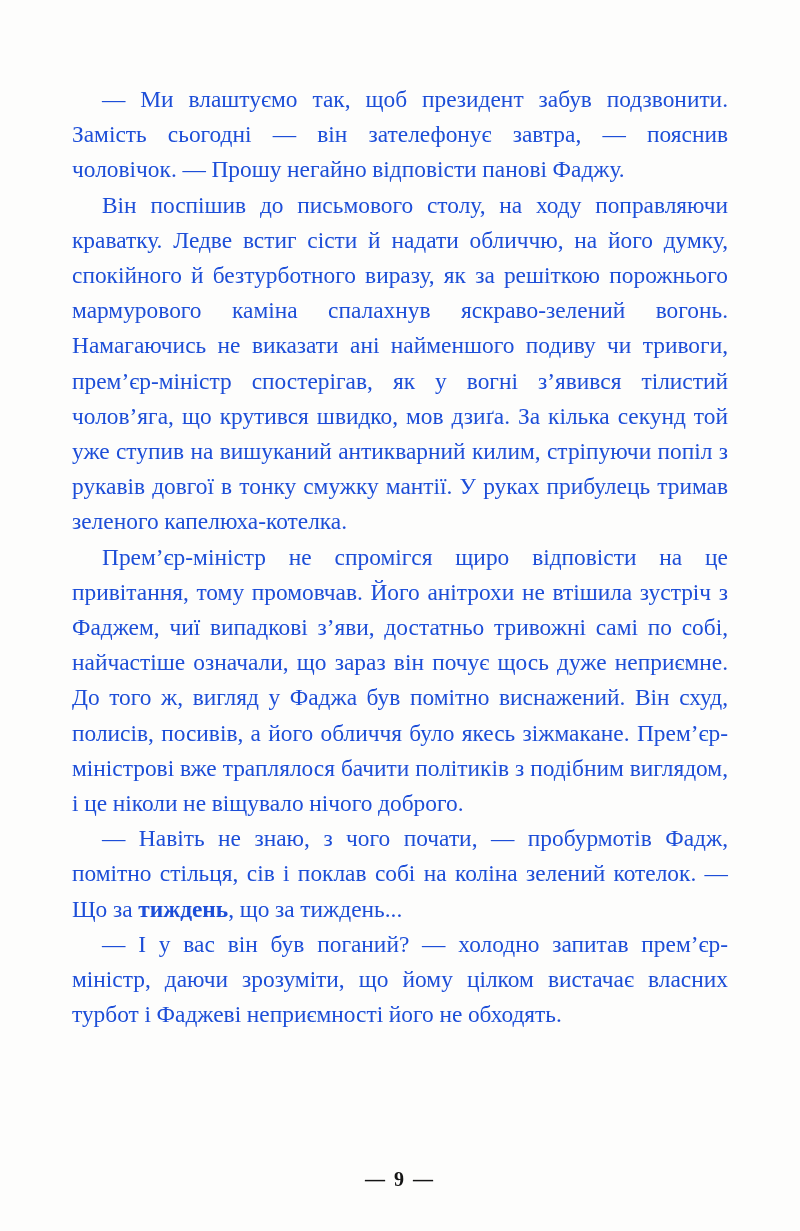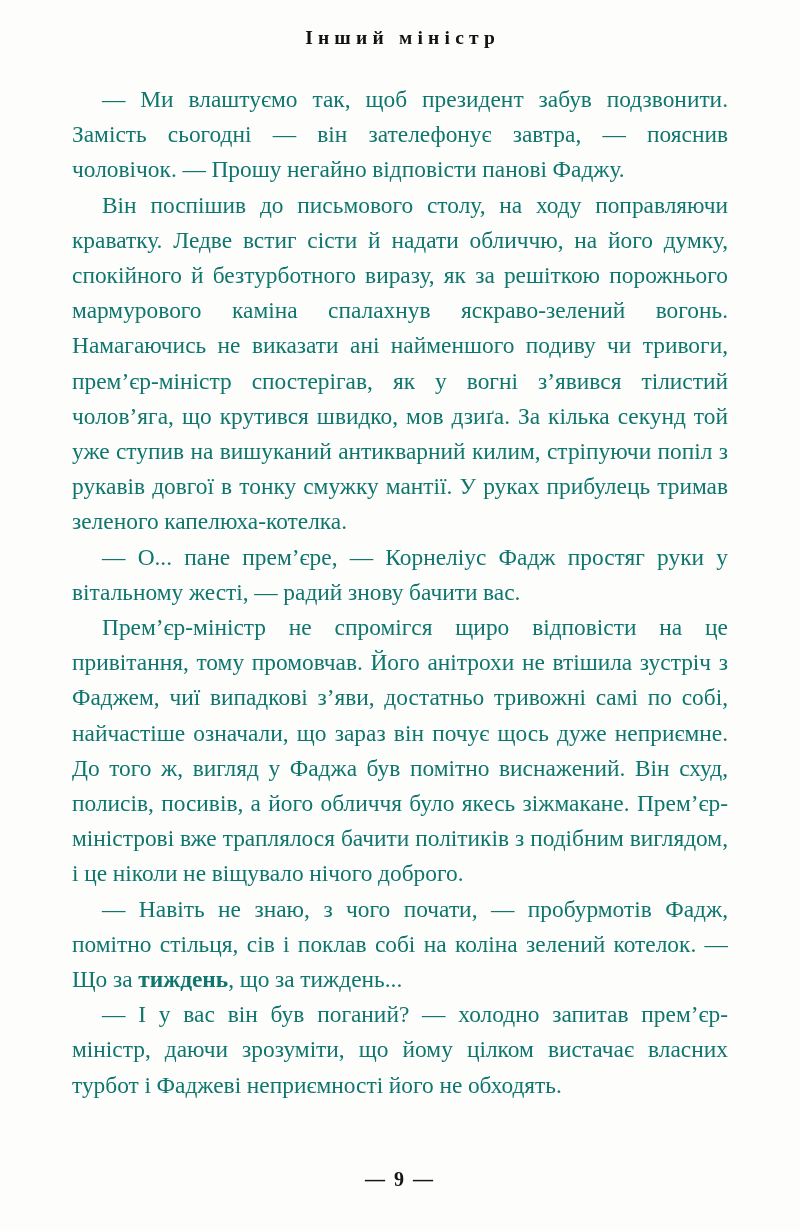--- a/index.html
+++ b/index.html
@@ -48,21 +48,21 @@
 
   .para {
     margin: 0;
     font-size: 23.4px;
     line-height: 35.2px;
     text-align: justify;
     text-justify: inter-word;
     text-indent: 30px;
     hyphens: manual;
     word-spacing: -0.2px;
-    color: #0f766e;
+    color: #1d4ed8;
   }
 
   
 
   .para b,
   .para .emph {
     font-weight: 700;
   }
 
   
@@ -78,27 +78,25 @@
     letter-spacing: 2px;
     color: #141414;
     line-height: 1;
   }
 </style>
 </head>
 <body>
 
 <div class="page">
 
-  <div class="running-head">Інший міністр</div>
 
   <div class="textblock">
 
     <p class="para">— Ми влаштуємо так, щоб президент забув подзвонити. Замість сьогодні — він зателефонує завтра, — пояснив чоловічок. — Прошу негайно відповісти панові Фаджу.</p>
     <p class="para">Він поспішив до письмового столу, на ходу поправляючи краватку. Ледве встиг сісти й надати обличчю, на його думку, спокійного й безтурботного виразу, як за решіткою порожнього мармурового каміна спалахнув яскраво-зелений вогонь. Намагаючись не виказати ані найменшого подиву чи тривоги, прем’єр-міністр спостерігав, як у вогні з’явився тілистий чолов’яга, що крутився швидко, мов дзиґа. За кілька секунд той уже ступив на вишуканий антикварний килим, стріпуючи попіл з рукавів довгої в тонку смужку мантії. У руках прибулець тримав зеленого капелюха-котелка.</p>
-    <p class="para">— О... пане прем’єре, — Корнеліус Фадж простяг руки у вітальному жесті, — радий знову бачити вас.</p>
     <p class="para">Прем’єр-міністр не спромігся щиро відповісти на це привітання, тому промовчав. Його анітрохи не втішила зустріч з Фаджем, чиї випадкові з’яви, достатньо тривожні самі по собі, найчастіше означали, що зараз він почує щось дуже неприємне. До того ж, вигляд у Фаджа був помітно виснажений. Він схуд, полисів, посивів, а його обличчя було якесь зіжмакане. Прем’єр-міністрові вже траплялося бачити політиків з подібним виглядом, і це ніколи не віщувало нічого доброго.</p>
 
     <p class="para">
       <span>— Навіть не знаю, з чого почати, — пробурмотів Фадж, помітно стільця, сів і поклав собі на коліна зелений котелок. — Що за </span><b class="emph">тиждень</b><span>, що за тиждень...</span>
     </p>
 
     <p class="para">— І у вас він був поганий? — холодно запитав прем’єр-міністр, даючи зрозуміти, що йому цілком вистачає власних турбот і Фаджеві неприємності його не обходять.</p>
 
   </div>
 

